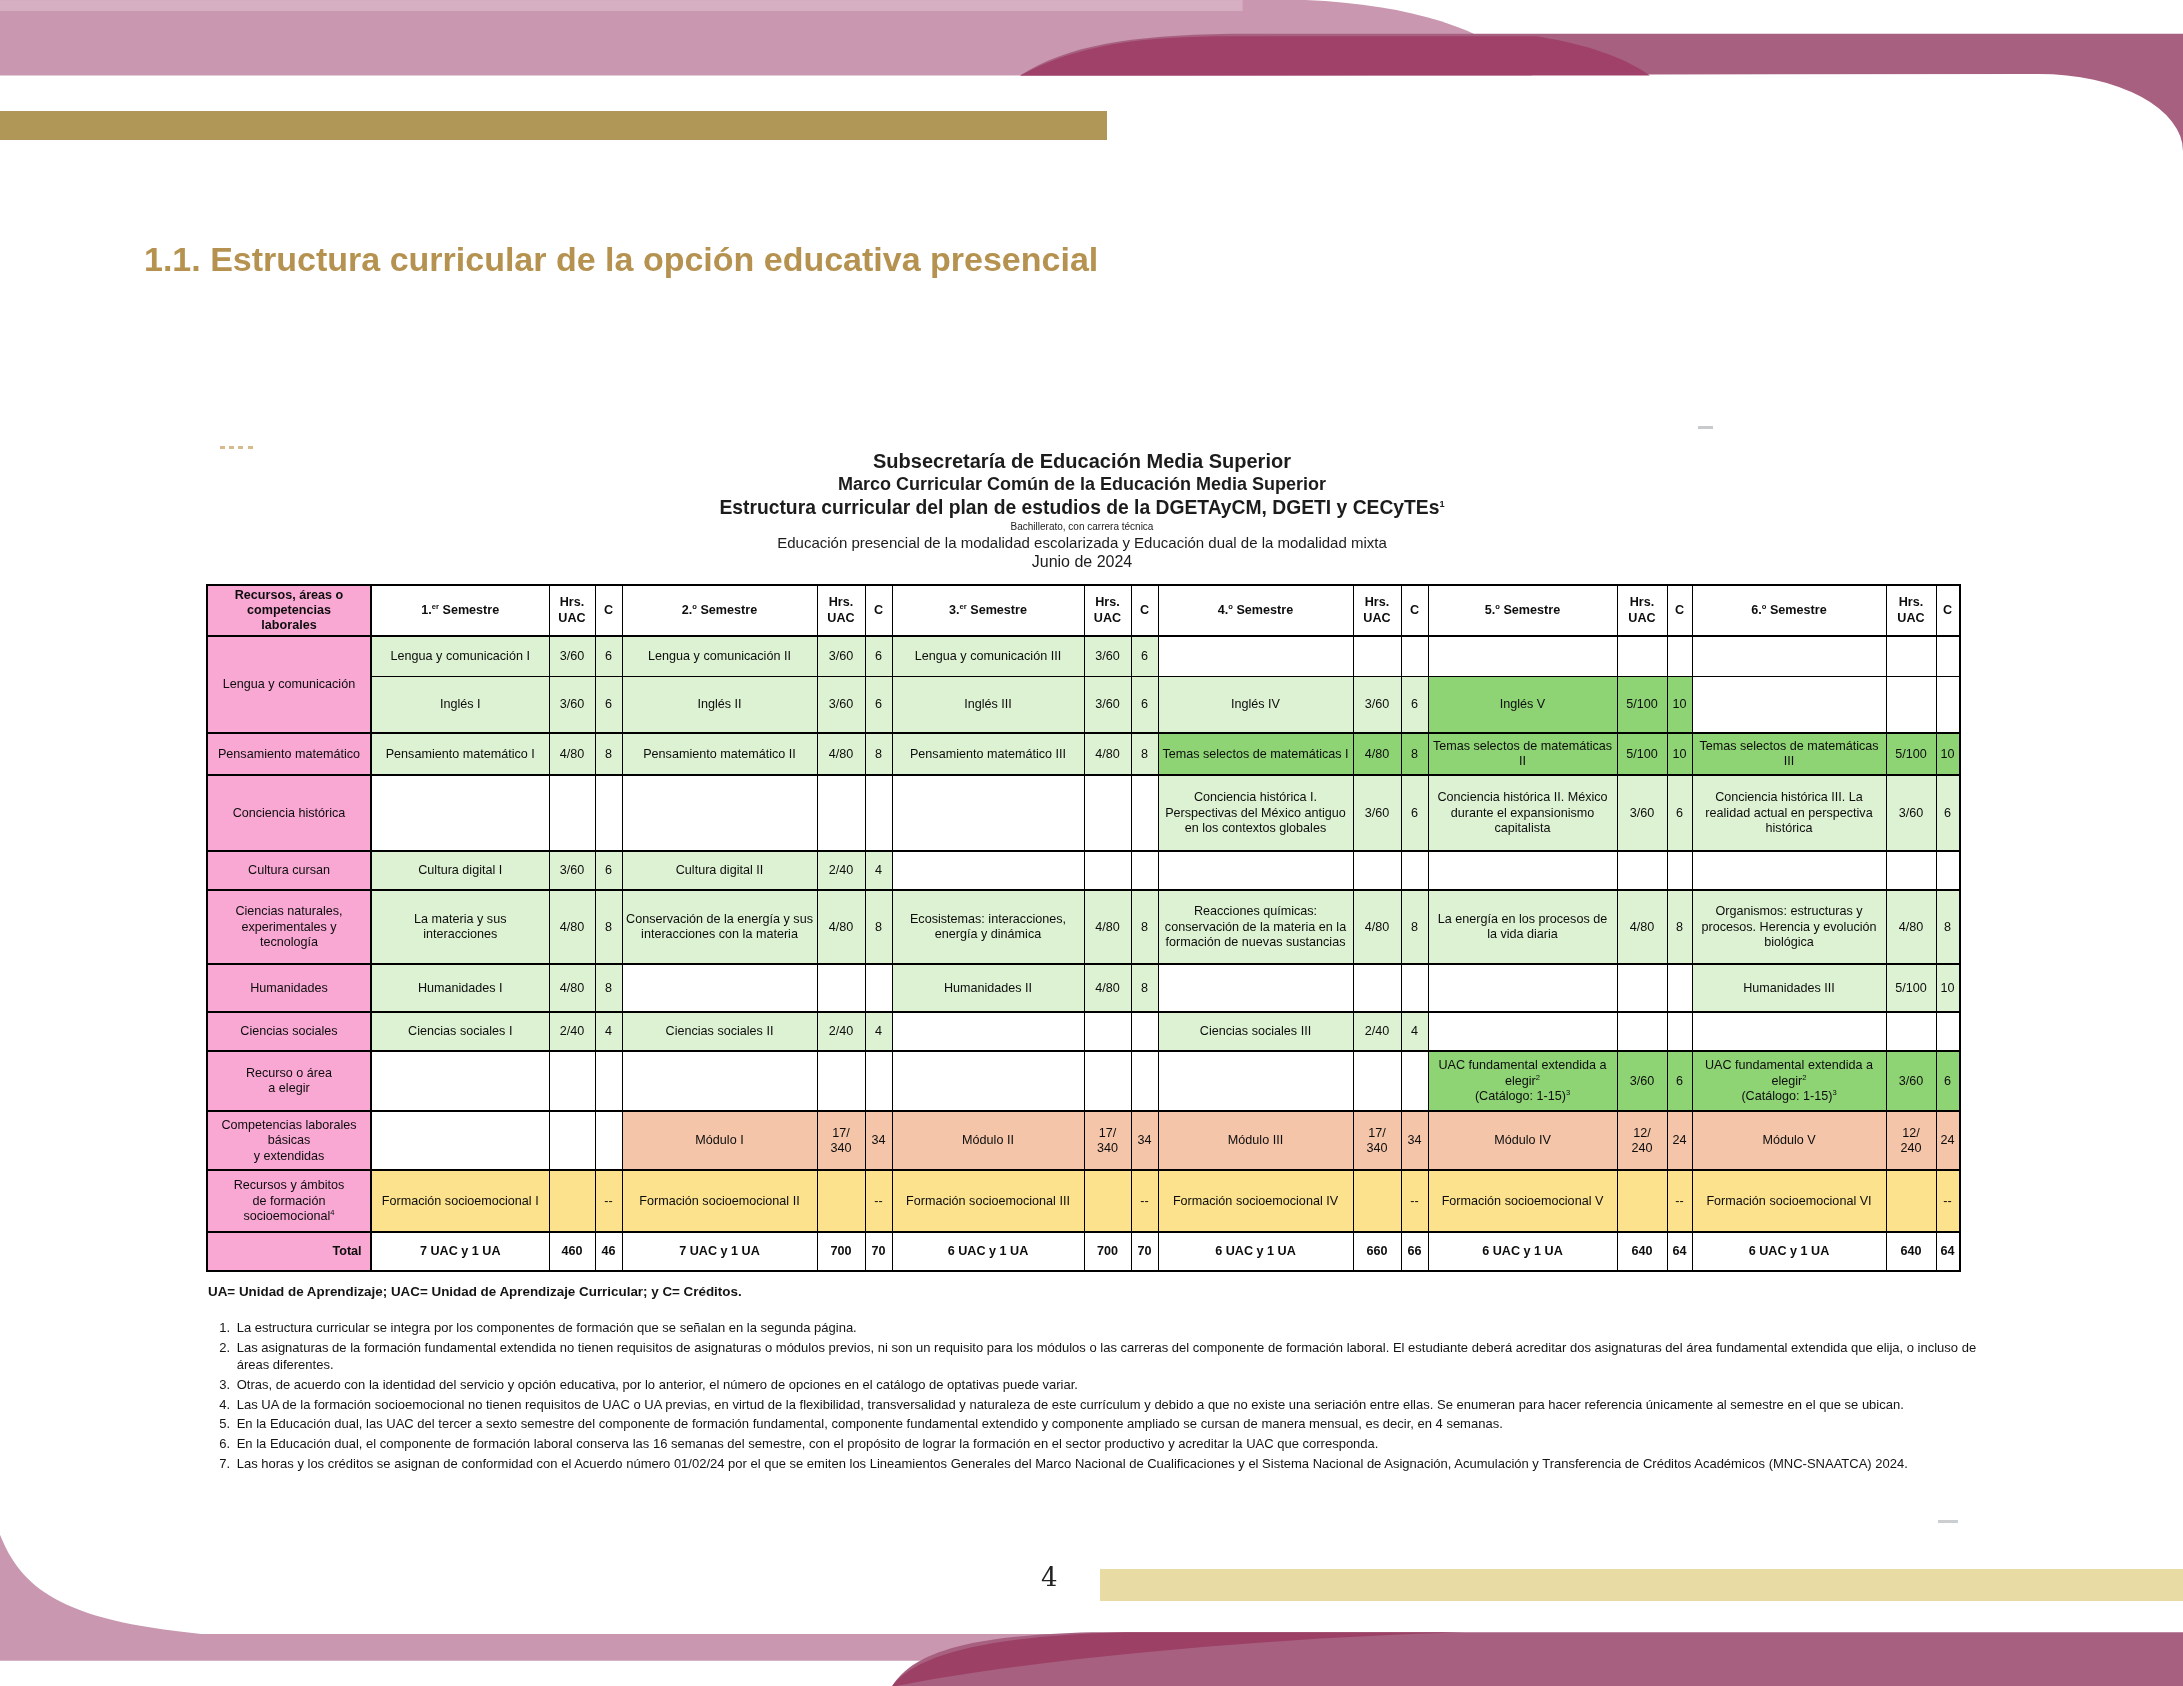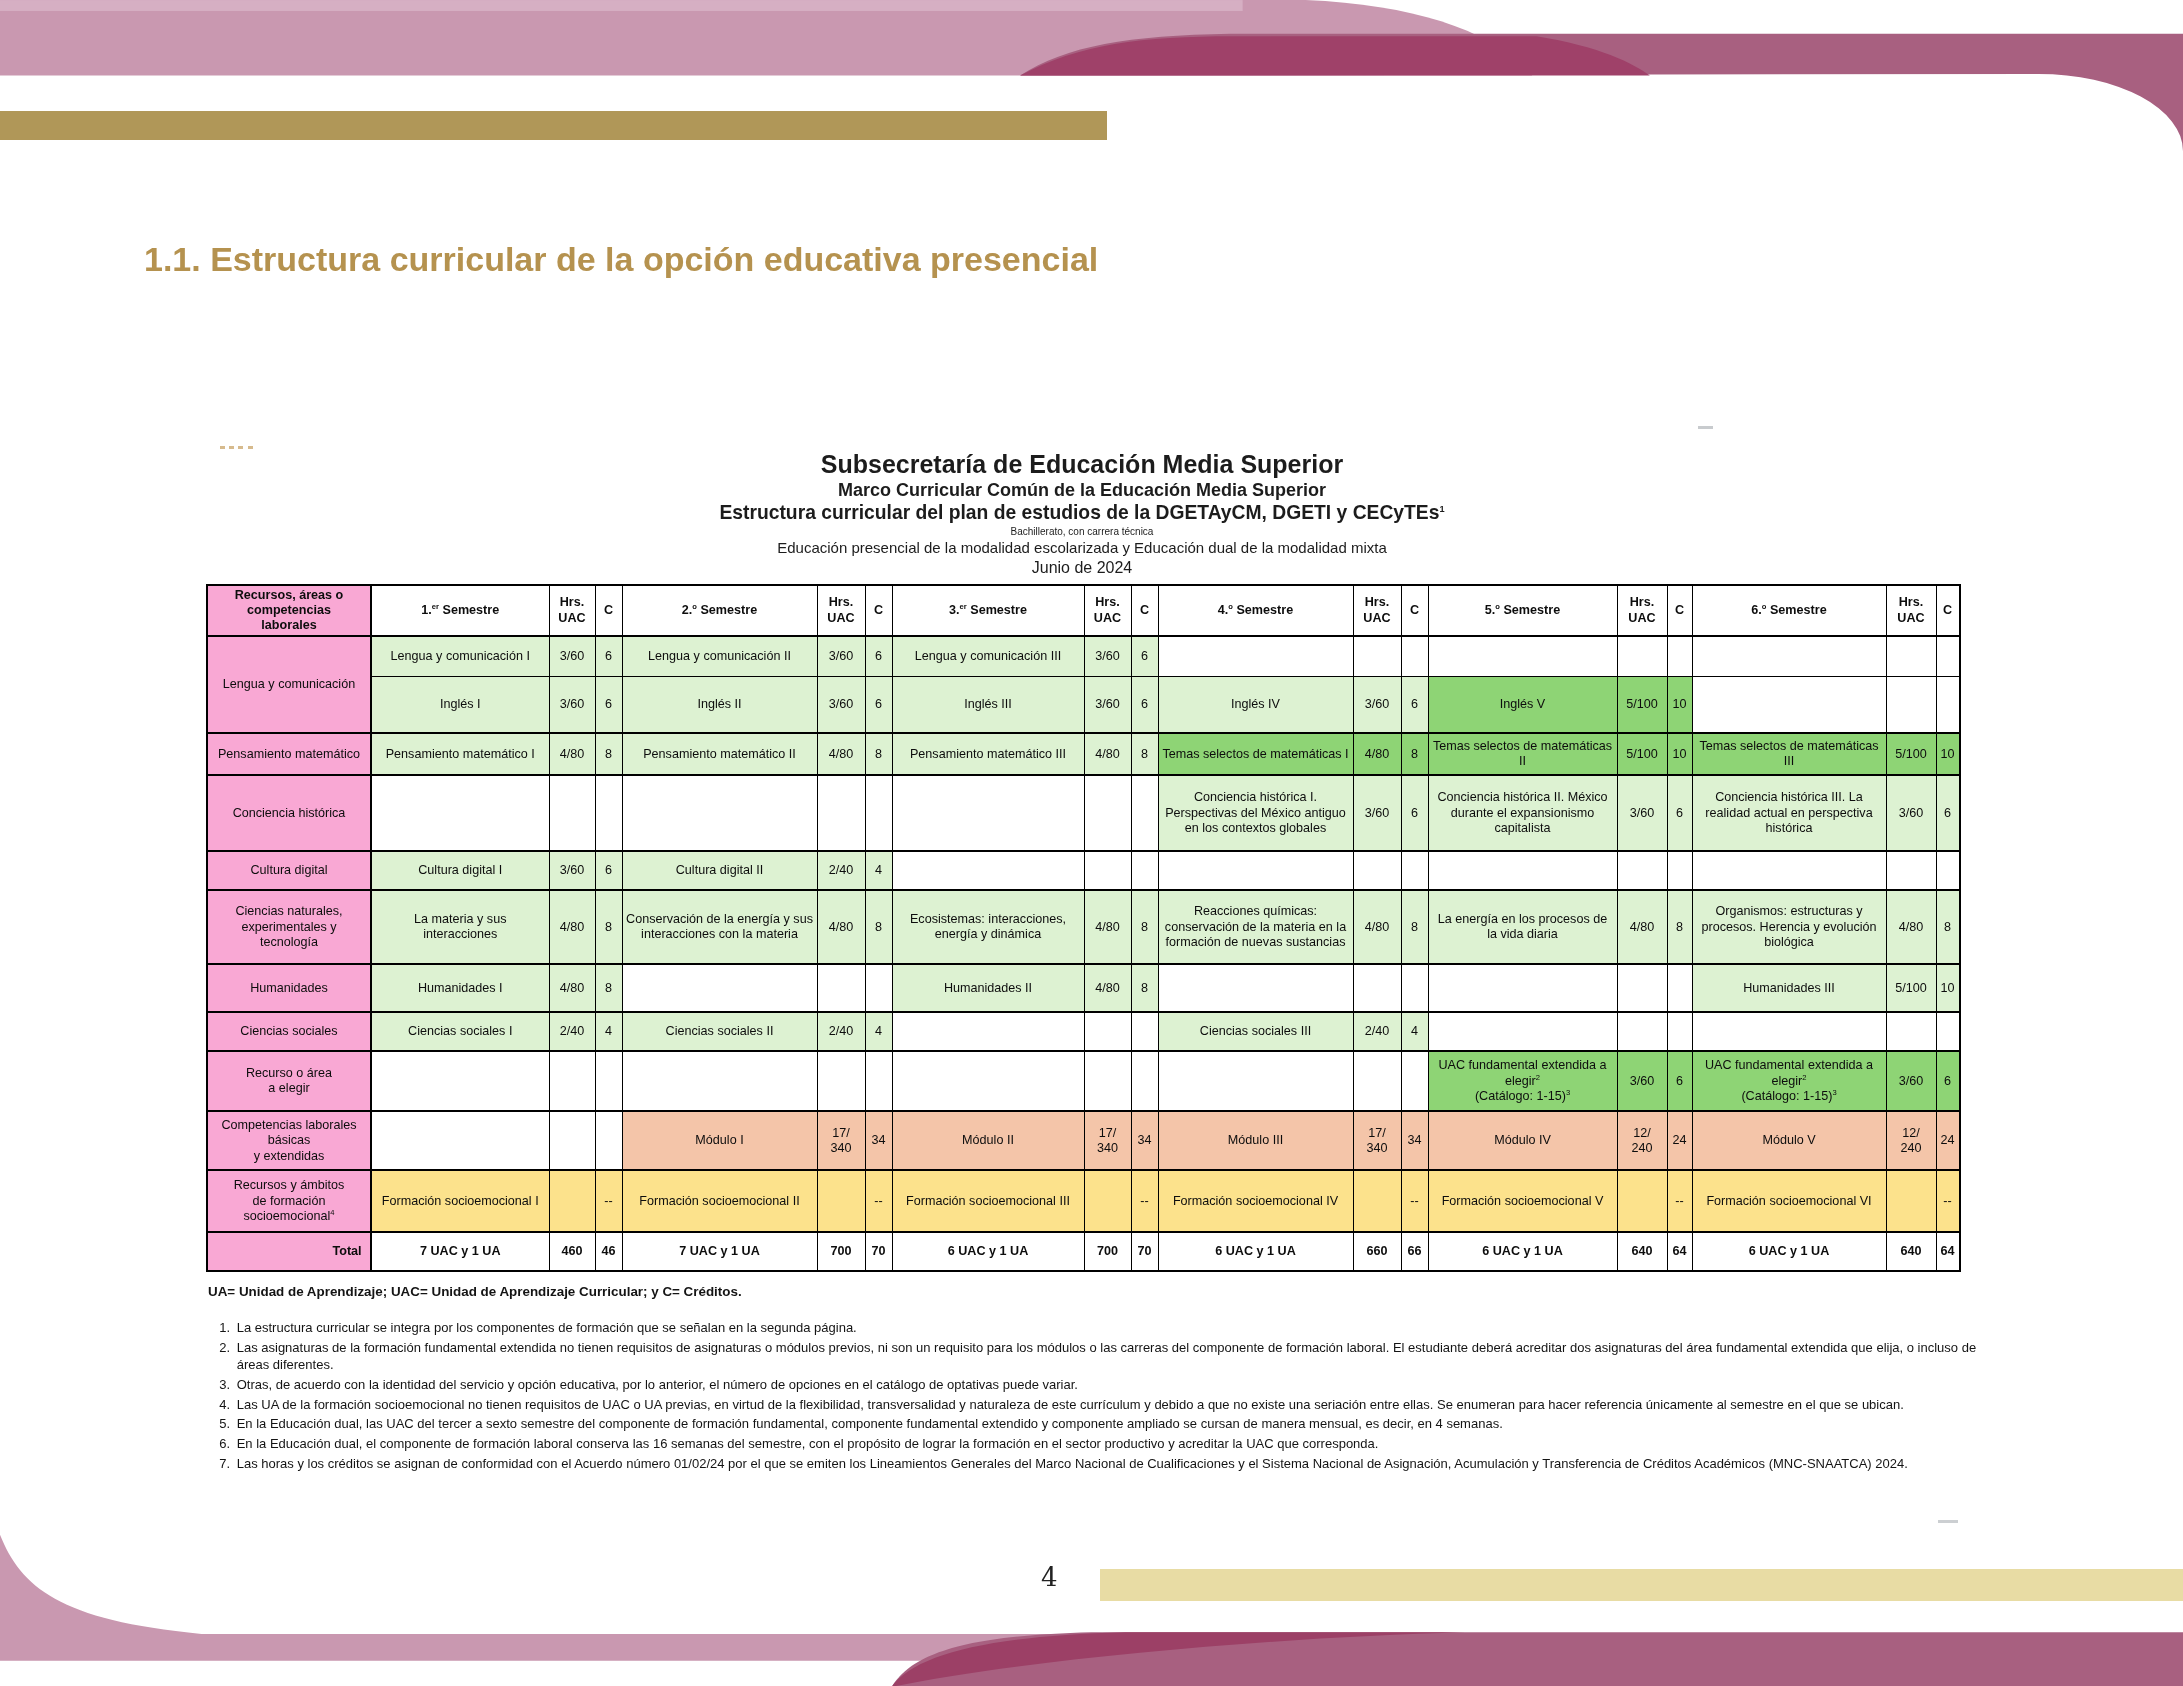--- a/index.html
+++ b/index.html
@@ -9,21 +9,21 @@
   
   .deco-svg{position:absolute;left:0;display:block;}
 
   .gold-bar{position:absolute;left:0;top:111px;width:1107px;height:28.6px;background:#b09758;}
   .pale-gold-bar{position:absolute;left:1100px;top:1569px;width:1083px;height:32px;background:#e8dca4;}
 
   .page-title{position:absolute;left:144px;top:240px;font-size:34px;font-weight:bold;
               color:#b5924f;letter-spacing:0px;}
 
   .doc-header{position:absolute;left:206px;top:450px;width:1752px;text-align:center;color:#1c1c1c;}
-  .doc-header .l1{font-size:25px;font-weight:bold;line-height:1.15;}
+  .doc-header .l1{font-size:20px;font-weight:bold;line-height:1.15;}
   .doc-header .l2{font-size:18px;font-weight:bold;line-height:1.25;}
   .doc-header .l3{font-size:19.3px;font-weight:bold;line-height:1.25;}
   .doc-header .l4{font-size:10px;line-height:1.3;}
   .doc-header .l5{font-size:15px;line-height:1.3;}
   .doc-header .l6{font-size:16px;line-height:1.3;}
   .doc-header sup{font-size:9.2px;}
 
   
   .tbl-wrap{position:absolute;left:206px;top:584px;}
   table.curr{border-collapse:collapse;table-layout:fixed;width:1752px;border:2.5px solid #000;
@@ -219,21 +219,21 @@
             <td class="g1">3/60</td>
             <td class="g1">6</td>
             <td class="g1">Conciencia histórica II. México durante el expansionismo capitalista</td>
             <td class="g1">3/60</td>
             <td class="g1">6</td>
             <td class="g1">Conciencia histórica III. La realidad actual en perspectiva histórica</td>
             <td class="g1">3/60</td>
             <td class="g1">6</td>
           </tr>
           <tr class="grp" style="height: 39px;">
-            <td class="rowhead">Cultura digital</td>
+            <td class="rowhead">Cultura cursan</td>
             <td class="g1">Cultura digital I</td>
             <td class="g1">3/60</td>
             <td class="g1">6</td>
             <td class="g1">Cultura digital II</td>
             <td class="g1">2/40</td>
             <td class="g1">4</td>
             <td></td>
             <td></td>
             <td></td>
             <td></td>

